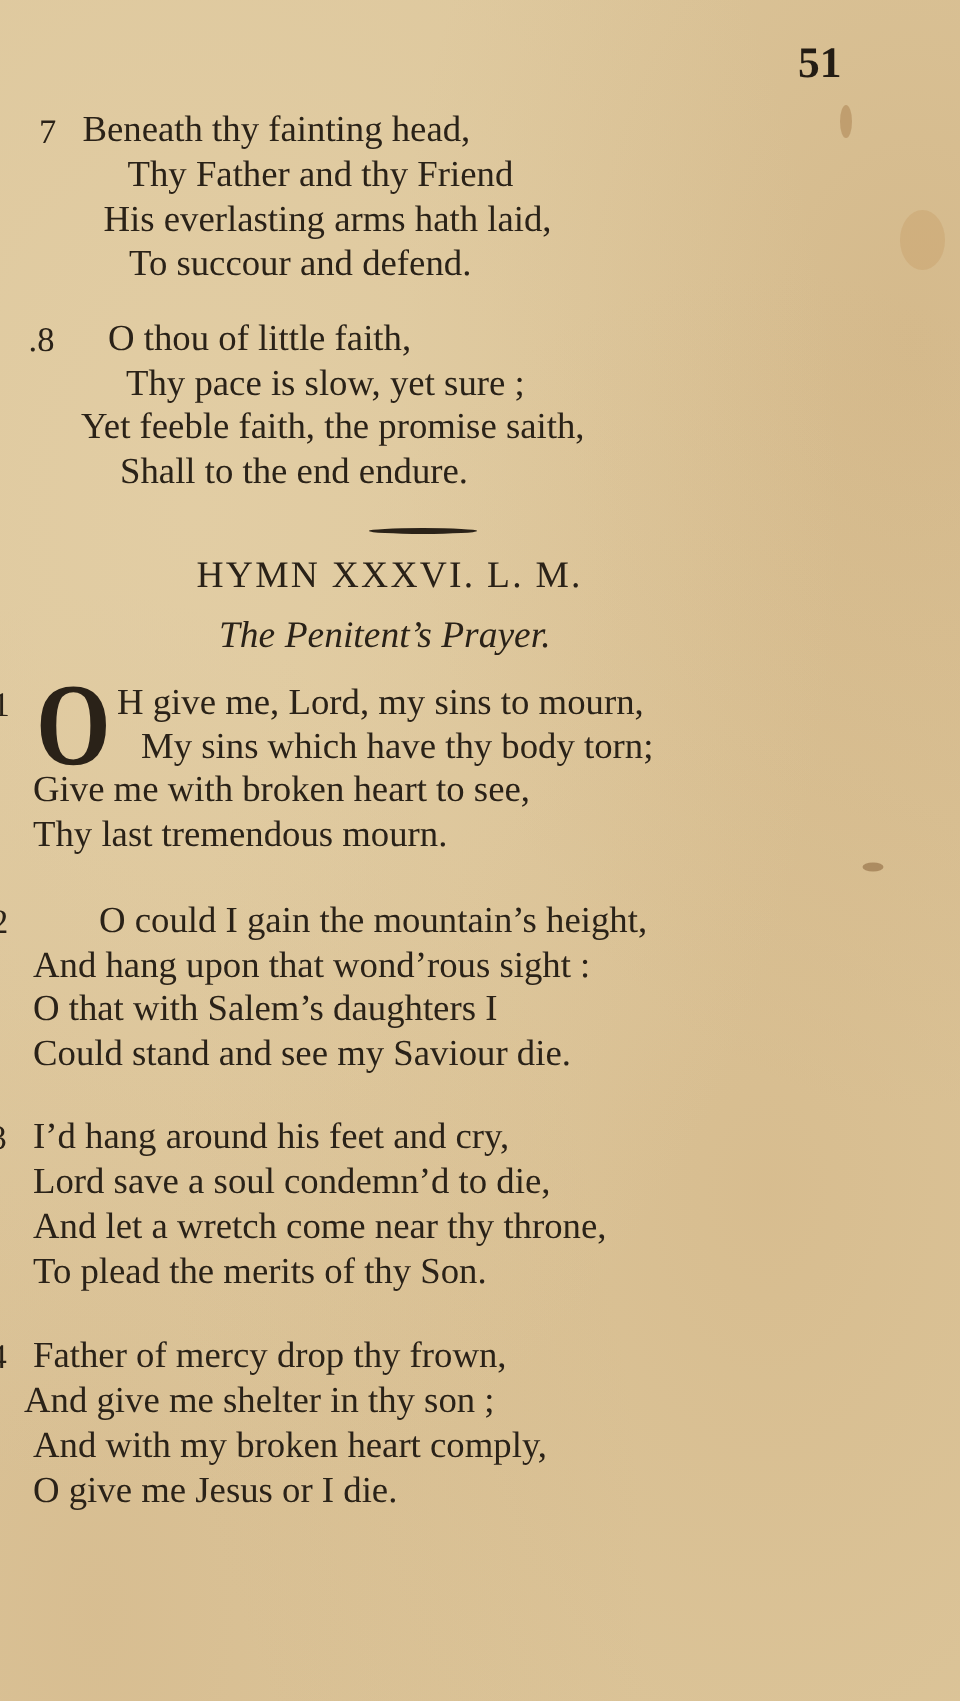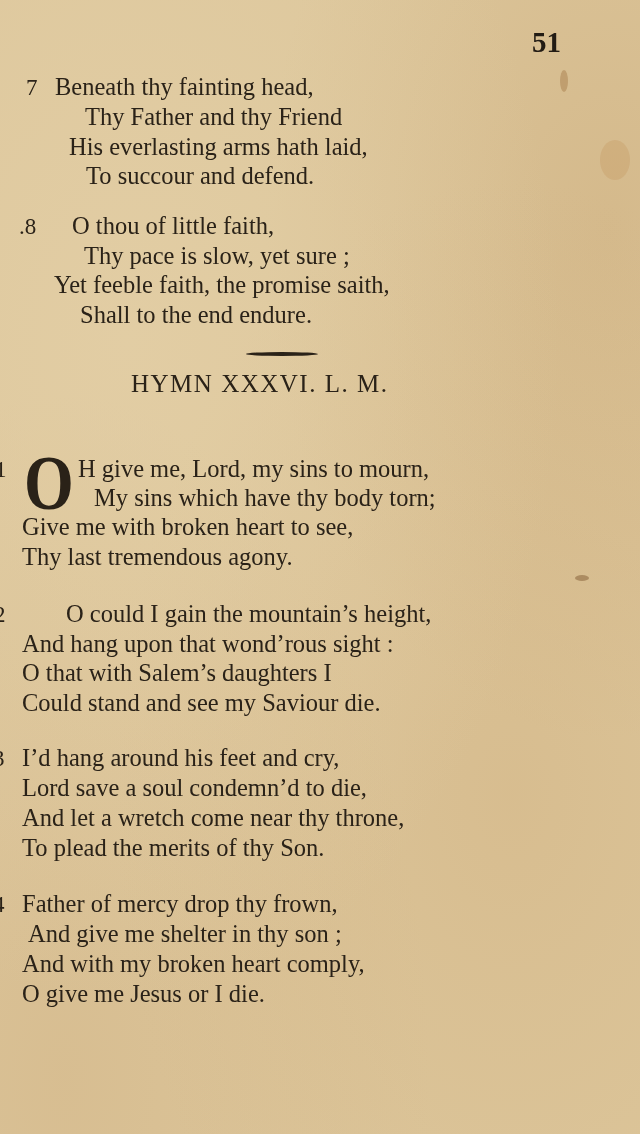--- a/index.html
+++ b/index.html
@@ -78,28 +78,29 @@
     <span class="line" style="left:84px;top:241px;">Thy pace is slow, yet sure ;</span>
     <span class="line" style="left:54px;top:270px;">Yet feeble faith, the promise saith,</span>
     <span class="line" style="left:80px;top:300px;">Shall to the end endure.</span>
   </div>
 
   <div class="rule"></div>
 
   <div class="hymn-title">
     <span>HYMN XXXVI. L. M.</span>
   </div>
+  <div class="hymn-subtitle">The Penitent’s Prayer.</div>
 
   <div class="stanza">
     <span class="num" style="left:-5px;top:455px;">1</span>
     <span class="dropcap">O</span>
     <span class="line" style="left:78px;top:454px;">H give me, Lord, my sins to mourn,</span>
     <span class="line" style="left:94px;top:483px;">My sins which have thy body torn;</span>
     <span class="line" style="left:22px;top:512px;">Give me with broken heart to see,</span>
-    <span class="line" style="left:22px;top:542px;">Thy last tremendous agony.</span>
+    <span class="line" style="left:22px;top:542px;">Thy last tremendous mourn.</span>
   </div>
 
   <div class="stanza">
     <span class="num" style="left:-6px;top:600px;">2</span>
     <span class="line" style="left:22px;top:599px;margin-left:44px;">O could I gain the mountain’s height,</span>
     <span class="line" style="left:22px;top:629px;">And hang upon that wond’rous sight :</span>
     <span class="line" style="left:22px;top:658px;">O that with Salem’s daughters I</span>
     <span class="line" style="left:22px;top:688px;">Could stand and see my Saviour die.</span>
   </div>
 
@@ -107,18 +108,18 @@
     <span class="num" style="left:-7px;top:744px;">3</span>
     <span class="line" style="left:22px;top:743px;">I’d hang around his feet and cry,</span>
     <span class="line" style="left:22px;top:773px;">Lord save a soul condemn’d to die,</span>
     <span class="line" style="left:22px;top:803px;">And let a wretch come near thy throne,</span>
     <span class="line" style="left:22px;top:833px;">To plead the merits of thy Son.</span>
   </div>
 
   <div class="stanza">
     <span class="num" style="left:-7px;top:890px;">4</span>
     <span class="line" style="left:22px;top:889px;">Father of mercy drop thy frown,</span>
-    <span class="line" style="left:28px;top:919px;">And give me shelter in thy son ;</span>
+    <span class="line" style="left:16px;top:919px;">And give me shelter in thy son ;</span>
     <span class="line" style="left:22px;top:949px;">And with my broken heart comply,</span>
     <span class="line" style="left:22px;top:979px;">O give me Jesus or I die.</span>
   </div>
 
 </div>
 
 </body></html>

